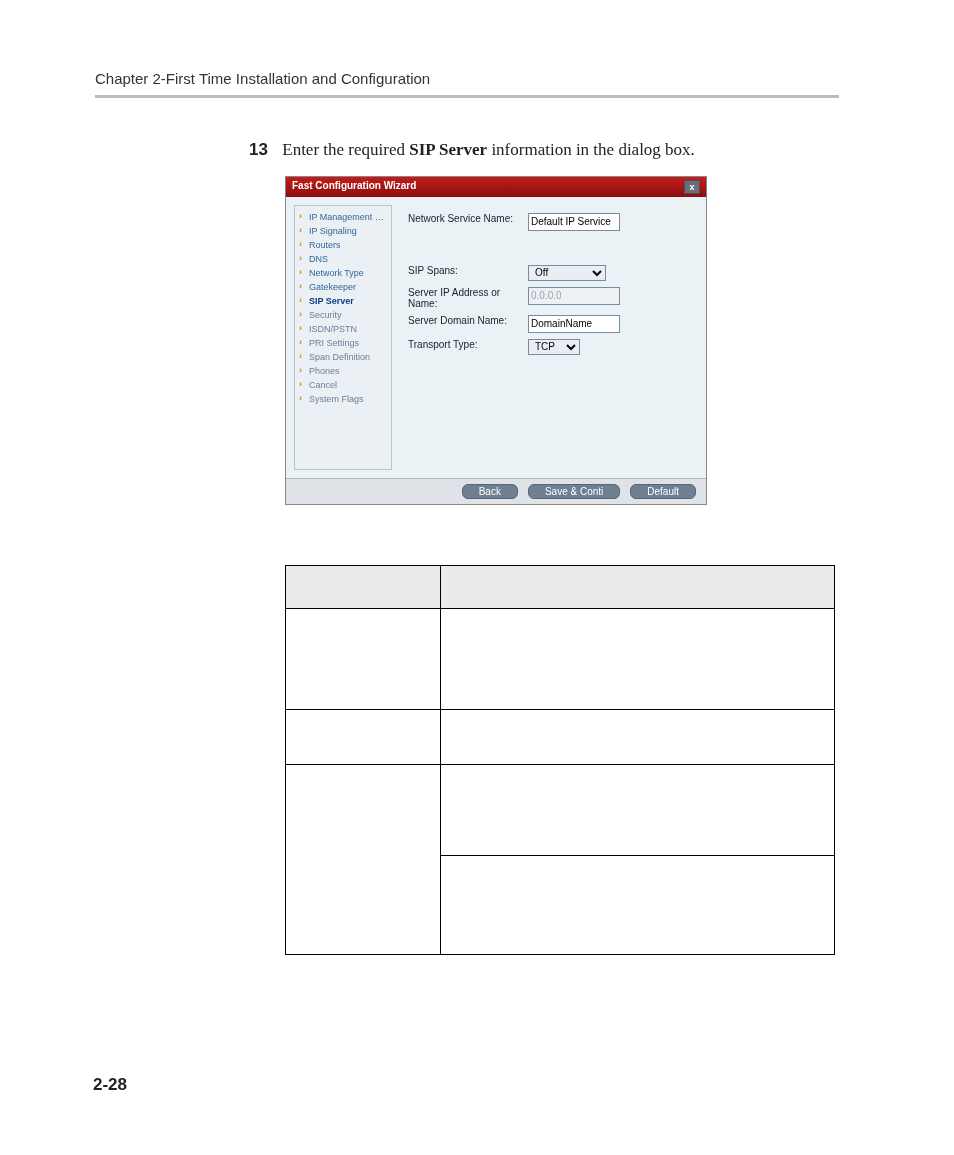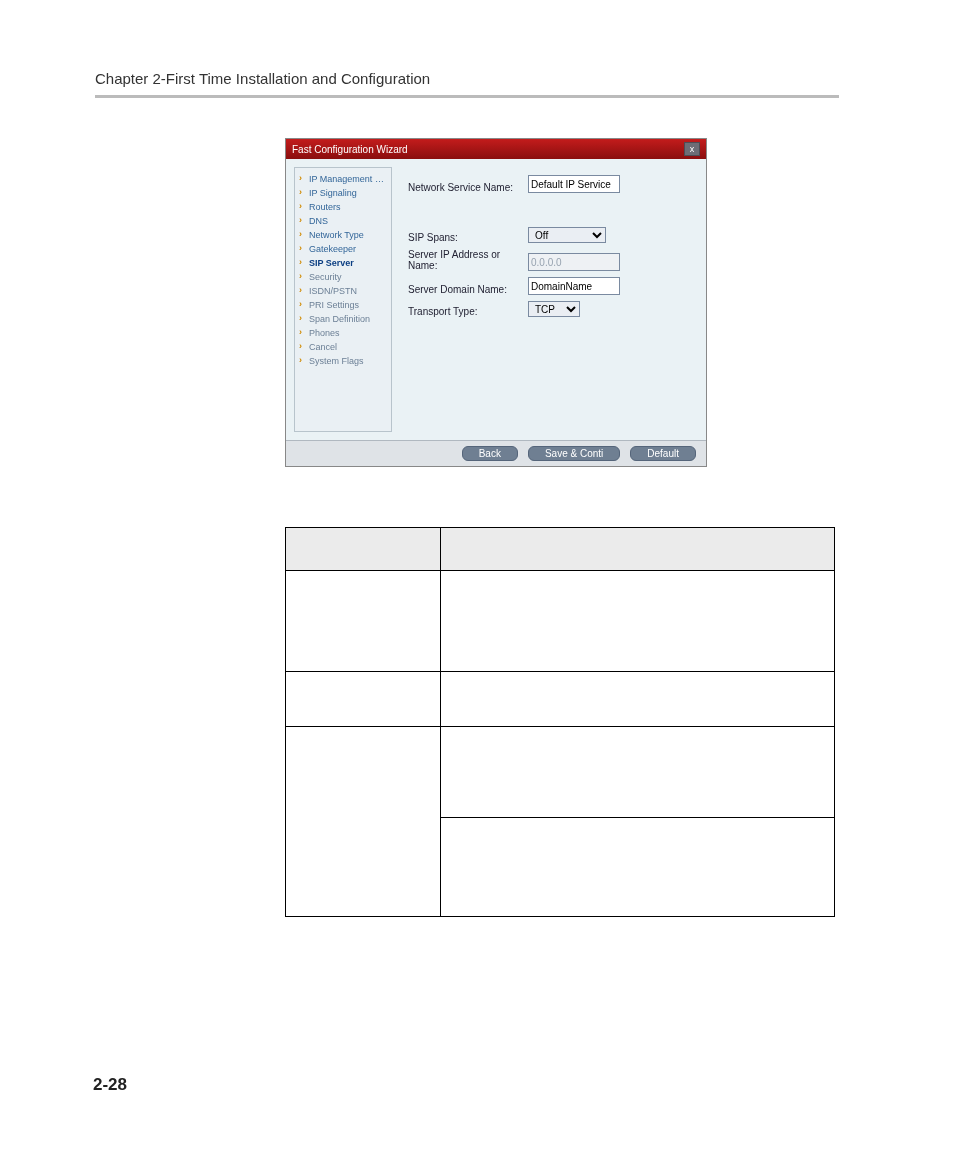--- a/index.html
+++ b/index.html
@@ -6,30 +6,30 @@
   .page{width:954px;height:1155px;position:relative;box-sizing:border-box;padding:70px 115px 56px 95px}
   .running-head{font-size:15px;font-weight:300;color:#333;margin-bottom:8px}
   .head-rule{height:3px;background:#bbb;margin-bottom:40px}
   .step-line{margin-left:145px;margin-right:0;font-family:Georgia,"Times New Roman",serif;font-size:17px;line-height:1.4}
   .step-num{font-family:"Helvetica Neue",Arial,sans-serif;font-weight:700;font-size:17px;display:inline-block;width:28px;text-align:right;margin-right:10px}
   .step-line b{font-weight:700}
 
   
   .shot-wrap{margin:14px 0 0 190px}
   .shot{width:420px;border:1px solid #888;background:#f5f5f5;font-family:Tahoma,Arial,sans-serif}
-  .shot-title{background:linear-gradient(#c31c1c,#8a0e0e);color:#fff;font-size:10px;font-weight:400;padding:3px 6px;display:flex;justify-content:space-between;align-items:center}
+  .shot-title{background:linear-gradient(#c31c1c,#8a0e0e);color:#fff;font-size:10px;font-weight:700;padding:3px 6px;display:flex;justify-content:space-between;align-items:flex-start}
   .shot-title .x{background:#6d6d76;color:#fff;width:14px;height:12px;display:flex;align-items:center;justify-content:center;font-size:9px;border:1px solid #4d4d55}
   .shot-body{display:flex;background:#eaf2f5;padding:8px;min-height:265px;gap:10px}
   .shot-nav{width:96px;border:1px solid #b8c4cc;background:#eaf0f4;padding:4px 0}
   .shot-nav .nav-item{font-size:9px;color:#336699;padding:2px 4px 2px 14px;position:relative;white-space:nowrap;overflow:hidden;text-overflow:ellipsis}
   .shot-nav .nav-item::before{content:"›";position:absolute;left:4px;top:1px;color:#d08a00;font-weight:700}
   .shot-nav .nav-item.current{font-weight:700;color:#0b3e82}
   .shot-nav .nav-item.done{color:#6b7f95}
   .shot-form{flex:1;padding:8px 6px;font-size:10px;color:#223}
-  .shot-row{display:flex;align-items:flex-end;margin-bottom:6px}
+  .shot-row{display:flex;align-items:flex-start;margin-bottom:6px}
   .shot-row .lbl{width:120px}
   .shot-row input,.shot-row select{font-size:10px;height:16px;border:1px solid #7a8aa0;background:#fff;padding:0 2px}
   .shot-row input{width:86px}
   .shot-row input.dim{background:#eef1f4;color:#97a3b0}
   .shot-row select{width:78px;background:#eaeef3}
   .shot-row select.short{width:52px}
   .shot-gap{height:28px}
   .shot-footer{background:#dfe3e7;padding:5px 10px;display:flex;justify-content:flex-end;gap:10px;border-top:1px solid #b0b8c0}
   .shot-btn{font-size:10px;color:#fff;background:#6f7f92;border:1px solid #55657a;padding:1px 16px;border-radius:6px}
 
@@ -45,20 +45,24 @@
 
   .page-num{position:absolute;left:93px;bottom:60px;font-weight:700;font-size:17px}
 </style>
 </head>
 <body>
 
 <div class="page">
   <div class="running-head">Chapter 2-First Time Installation and Configuration</div>
   <div class="head-rule"></div>
 
+  <div class="step-line">
+    <span class="step-num">13</span>
+    <span>Enter the required </span><b>SIP Server</b><span> information in the dialog box.</span>
+  </div>
 
   <div class="shot-wrap">
     <div class="shot">
       <div class="shot-title">
         <span>Fast Configuration Wizard</span>
         <span class="x">x</span>
       </div>
       <div class="shot-body">
         <div class="shot-nav" id="nav">
             <div class="nav-item">IP Management Service</div>

